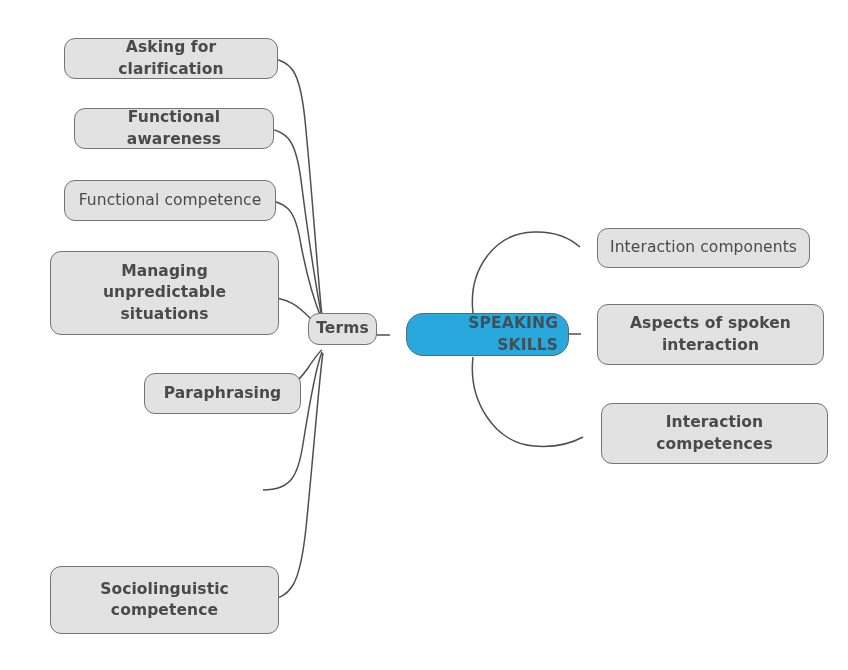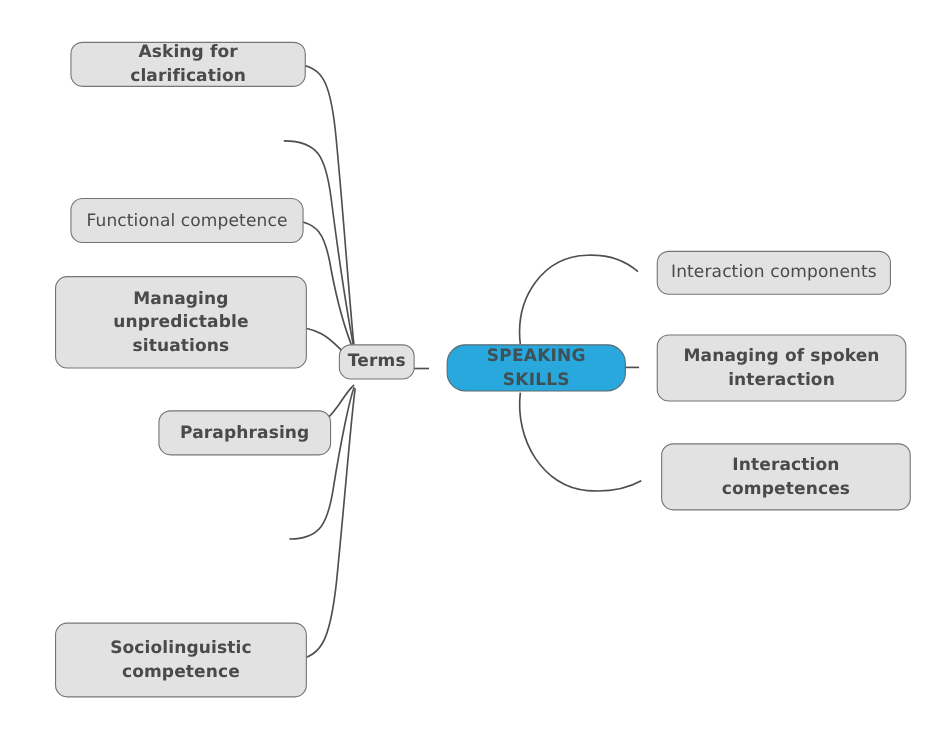--- a/index.html
+++ b/index.html
@@ -50,20 +50,21 @@
   .node.bold { font-weight: bold; }
   .node.regular { font-weight: normal; }
   .node.center-node {
     background: #29a8dd;
     border: 1.4px solid #5b6a70;
     border-radius: 17px;
     color: #3f5057;
     font-weight: bold;
     font-size: 15.5px;
     letter-spacing: 0.15px;
+    text-align: right;
   }
   .node.hub-node {
     border-radius: 11px;
     font-weight: bold;
     font-size: 15.5px;
   }
 </style>
 </head>
 <body>
 
@@ -86,39 +87,40 @@
       <path d="M473,313 C468,270 494,233 534,232 C558,231 572,240 580,247"></path>
       <path d="M553,334 L581,334"></path>
       <path d="M473,357 C468,400 494,443 534,446 C558,448 572,443 583,437"></path>
     </g>
   </svg>
 
   <div id="nodes">
 
     <div class="node bold" style="left:48px; top:38px; width:214px; height:41px;">Asking for clarification</div>
 
+    <div class="node bold" style="left:58px; top:108px; width:200px; height:41px;">Functional awareness</div>
 
     <div class="node regular" style="left:48px; top:180px; width:212px; height:41px;">Functional competence</div>
 
     <div class="node bold" style="left:34px; top:251px; width:229px; height:84px;">Managing
 unpredictable
 situations</div>
 
     <div class="node bold" style="left:128px; top:373px; width:157px; height:41px;">Paraphrasing</div>
 
 
     <div class="node bold" style="left:34px; top:566px; width:229px; height:68px;">Sociolinguistic
 competence</div>
 
     <div class="node hub-node bold" style="left:292px; top:313px; width:69px; height:32px;">Terms</div>
 
     <div class="node center-node" style="left:390px; top:313px; width:163px; height:43px;">SPEAKING SKILLS</div>
 
     <div class="node regular" style="left:581px; top:228px; width:213px; height:40px;">Interaction components</div>
 
-    <div class="node bold" style="left:581px; top:304px; width:227px; height:61px;">Managing of spoken
+    <div class="node bold" style="left:581px; top:304px; width:227px; height:61px;">Aspects of spoken
 interaction</div>
 
     <div class="node bold" style="left:585px; top:403px; width:227px; height:61px;">Interaction
 competences</div>
 
   </div>
 </div>
 
 </body></html>

